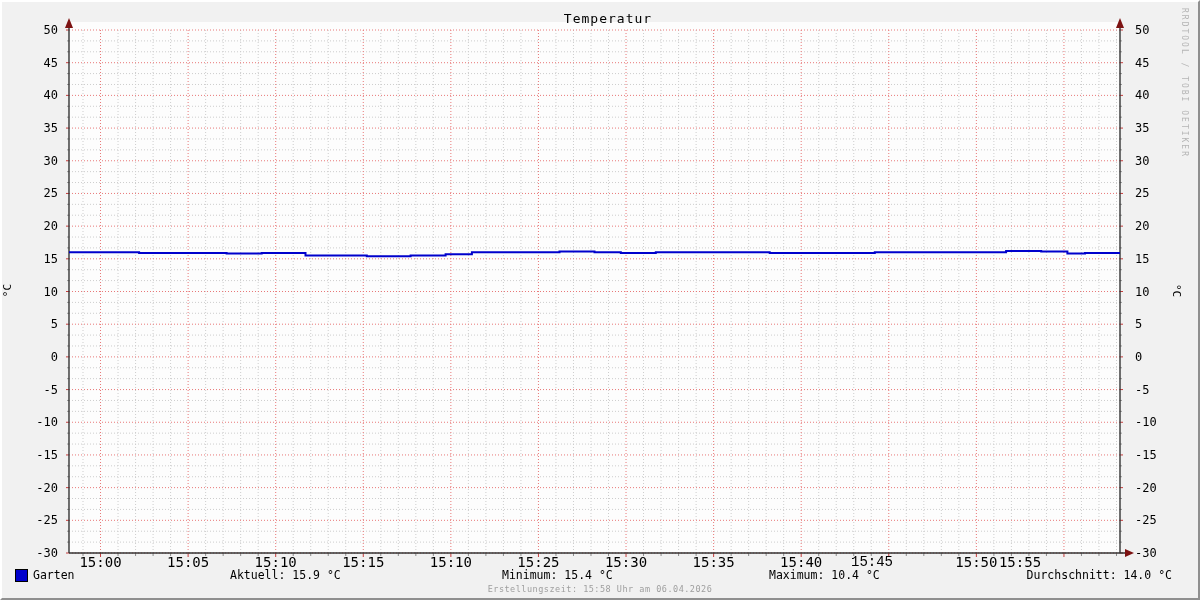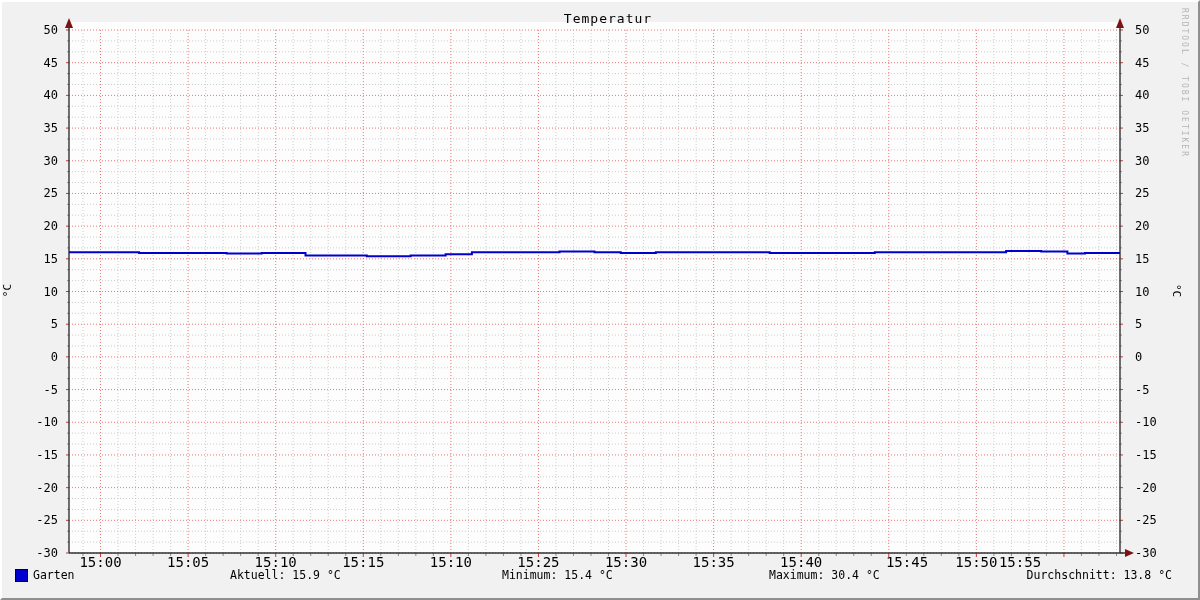--- a/index.html
+++ b/index.html
@@ -374,28 +374,29 @@
   <div id="xlabels">
       <span class="xtick" style="left: 98.53px;">15:00</span>
       <span class="xtick" style="left: 186.113px;">15:05</span>
       <span class="xtick" style="left: 273.697px; text-align: right;">15:10</span>
       <span class="xtick" style="left: 361.28px;">15:15</span>
       <span class="xtick" style="left: 448.863px;">15:10</span>
       <span class="xtick" style="left: 536.447px;">15:25</span>
       <span class="xtick" style="left: 624.03px;">15:30</span>
       <span class="xtick" style="left: 711.613px;">15:35</span>
       <span class="xtick" style="left: 799.197px;">15:40</span>
-      <span class="xtick" style="left: 905px;">15:45</span>
+      <span class="xtick" style="left: 870px; font-family: Liberation Mono, monospace;">15:45</span>
       <span class="xtick" style="left: 974.363px;">15:50</span>
       <span class="xtick" style="left: 1018px;">15:55</span>
     </div>
 
   <div class="legend-row">
     <span class="swatch" style="background: rgb(0, 0, 204);"></span>
     <span class="series-label">Garten</span>
     <span class="stat aktuell">Aktuell: 15.9 °C</span>
     <span class="stat minimum">Minimum: 15.4 °C</span>
-    <span class="stat maximum">Maximum: 30.4 °C</span>
-    <span class="stat durchschnitt">Durchschnitt: 13.8 °C</span>
+    <span class="stat maximum">Maximum: 10.4 °C</span>
+    <span class="stat durchschnitt">Durchschnitt: 14.0 °C</span>
   </div>
 
+  <div class="footer">Erstellungszeit: 15:58 Uhr am 06.04.2026</div>
 
 </div>
 
 </body></html>

